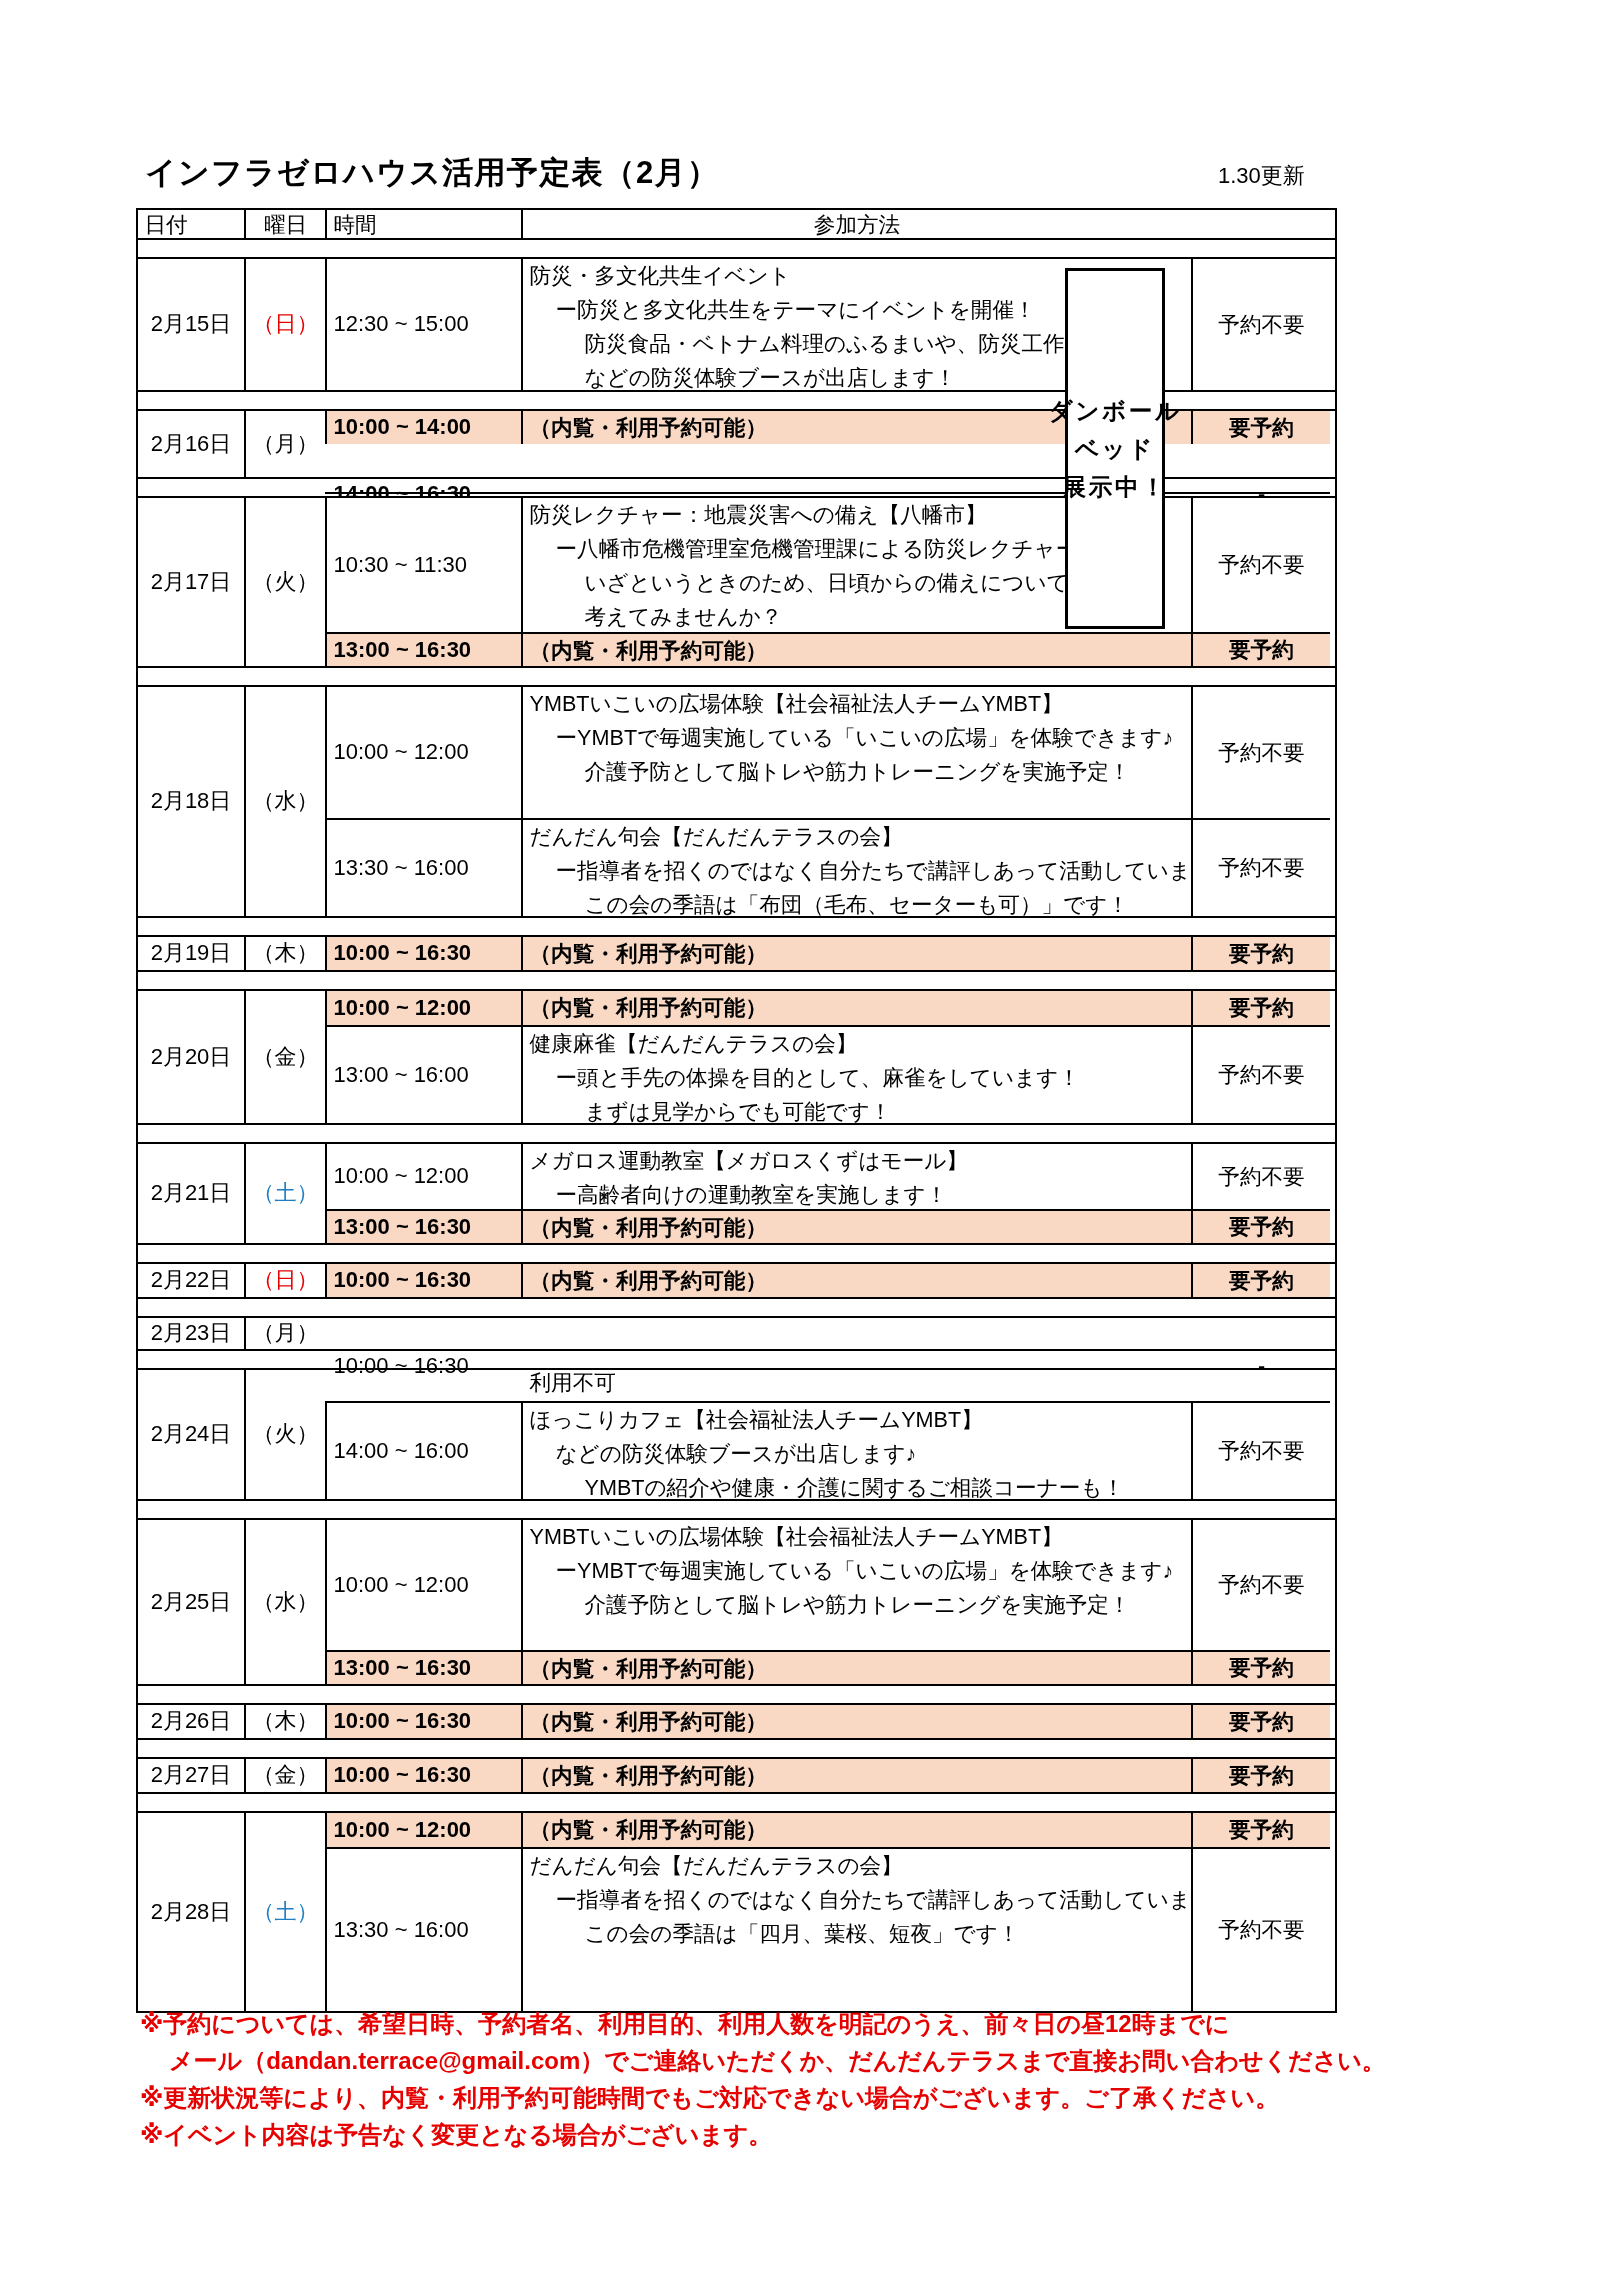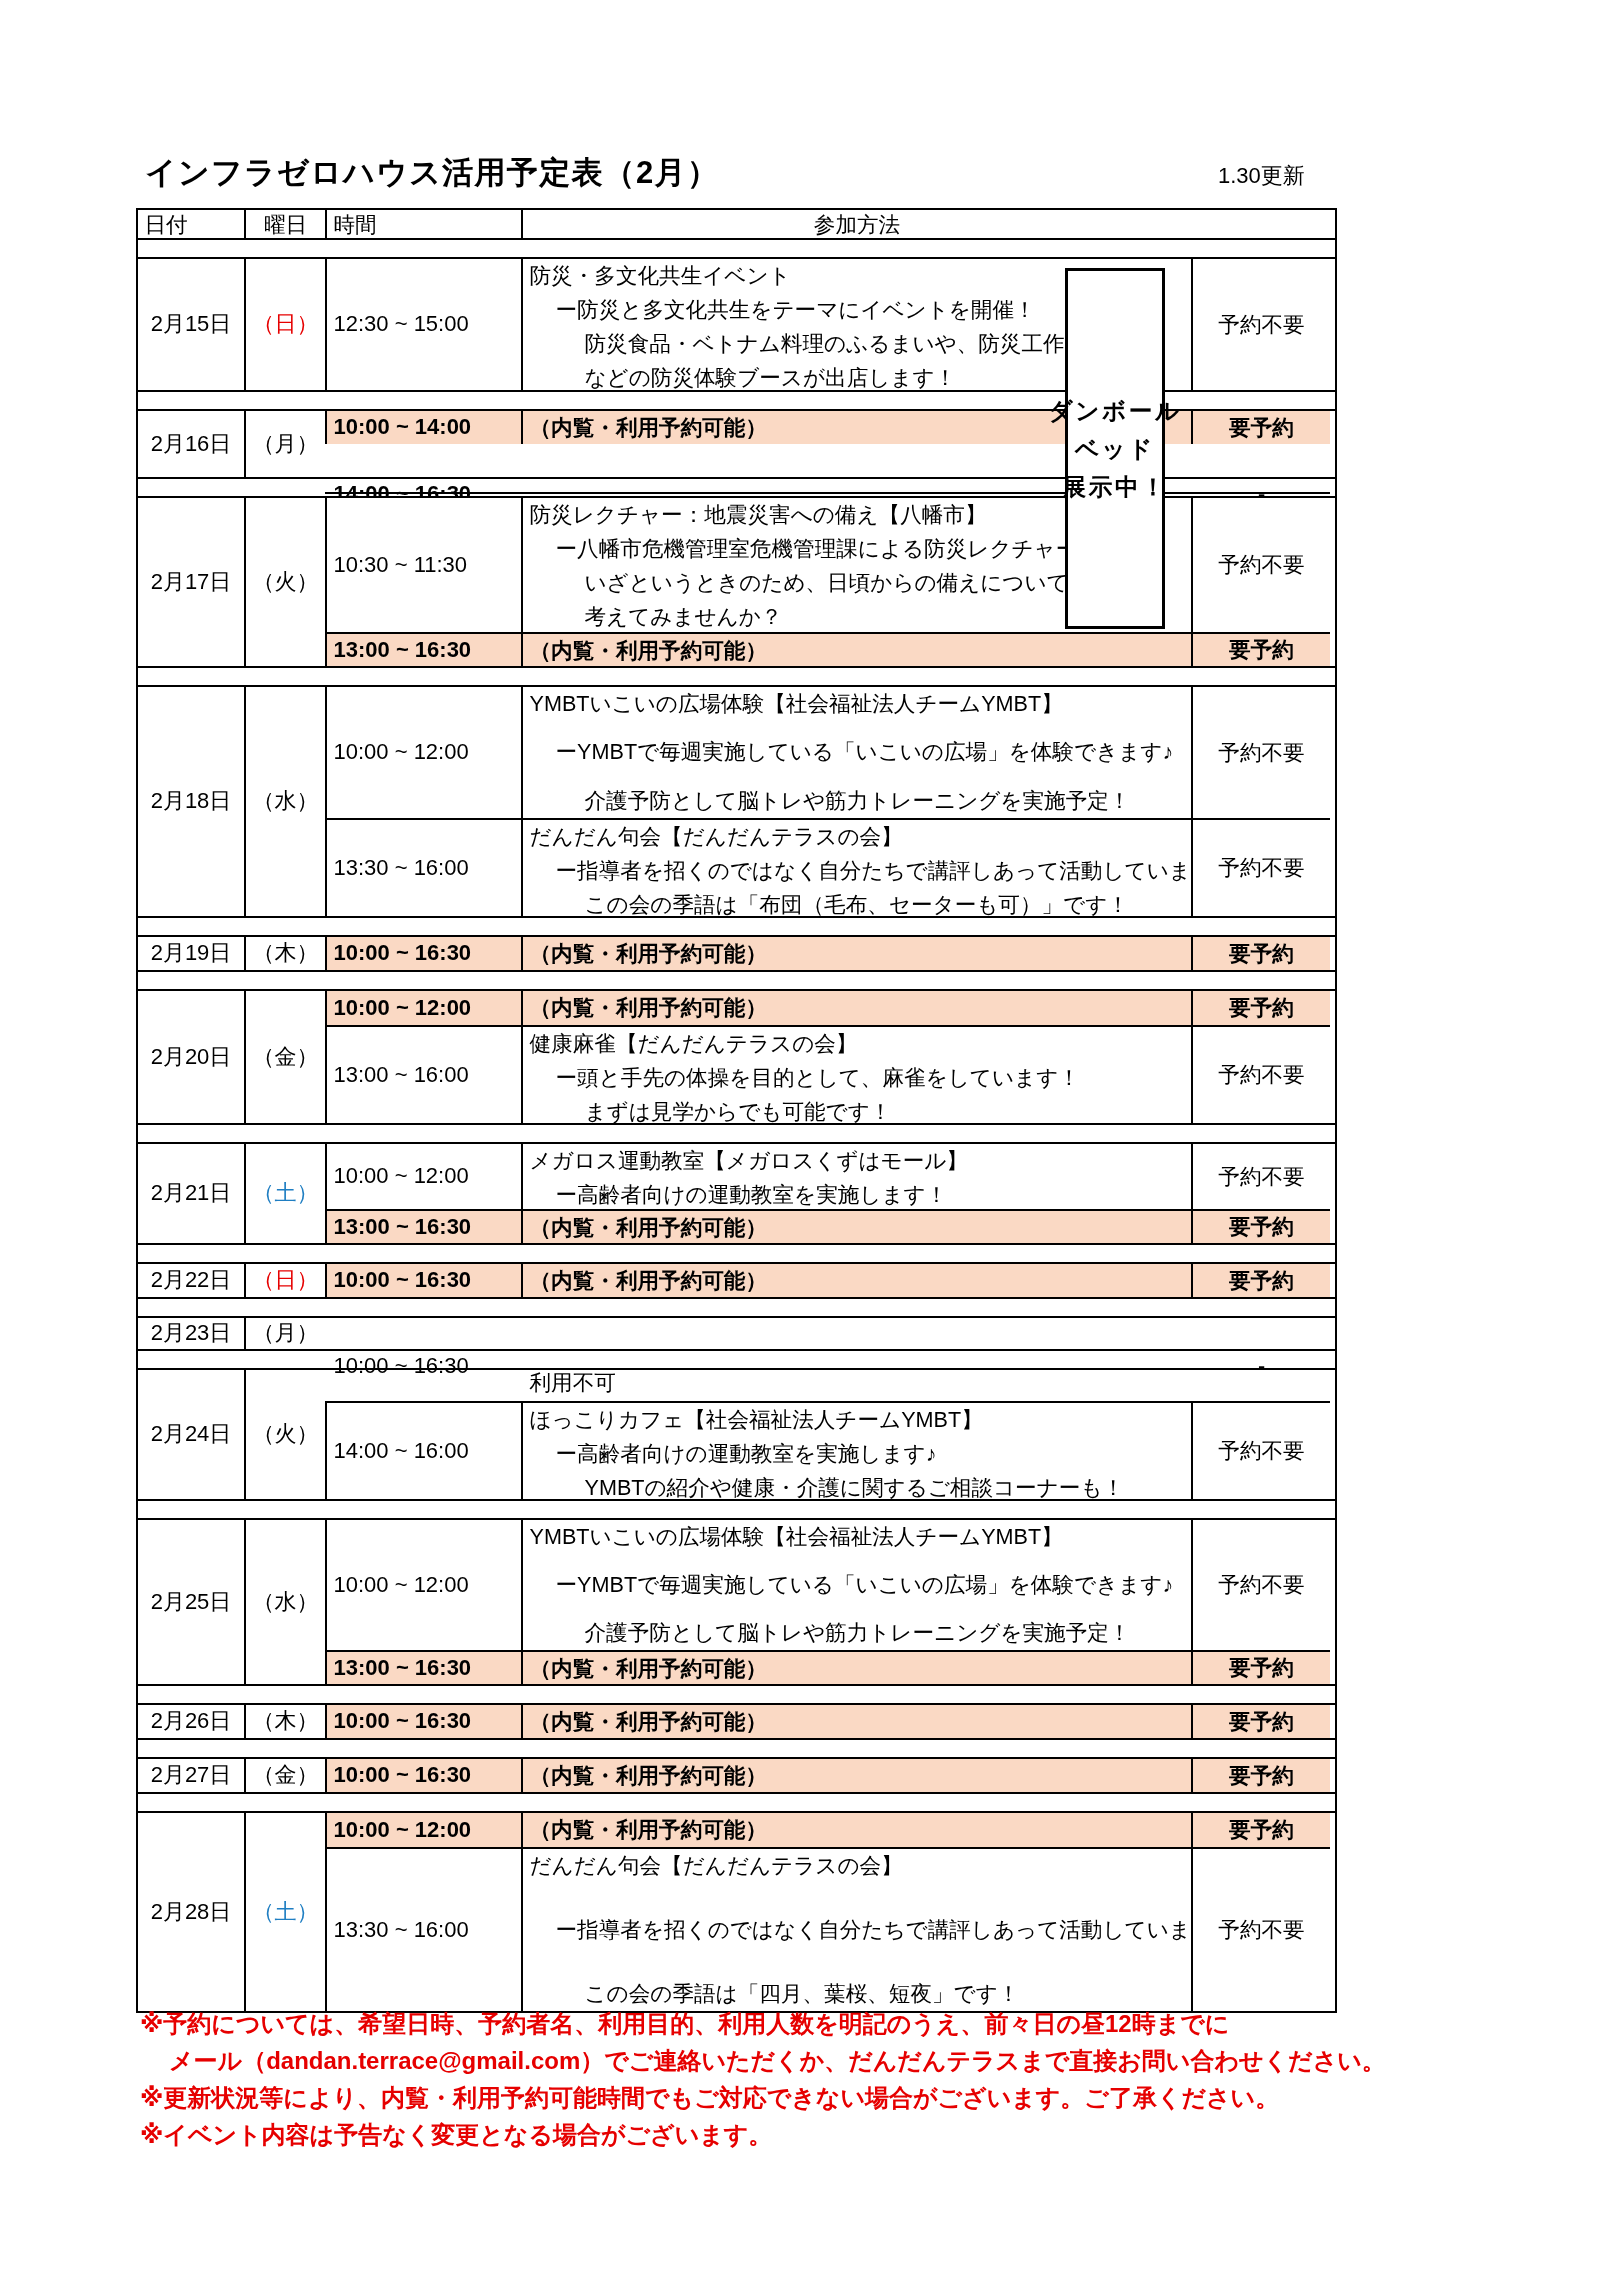--- a/index.html
+++ b/index.html
@@ -40,21 +40,21 @@
   .spacer{height:17px;border-top:2.6px solid #000;border-bottom:2.6px solid #000;background:#fff;}
   .datecell,.wdcell{
     display:flex;align-items:center;justify-content:center;
     font-size:22px;background:#fff;
   }
   .timecell{
     display:flex;align-items:center;
     padding-left:6.5px;font-size:22px;
   }
   .contentcell{
-    display:flex;flex-direction:column;justify-content:space-between;
+    display:flex;flex-direction:column;justify-content:flex-start;
     padding-left:6.5px;font-size:21.6px;
   }
   .contentcell .ln{line-height:34px;white-space:nowrap;}
   .ind1{padding-left:26px;}
   .ind2{padding-left:55px;}
   .partcell{
     display:flex;align-items:center;justify-content:center;
     font-size:21.6px;
   }
   .bold{font-weight:bold;}
@@ -230,21 +230,21 @@
           <div class="cell datecell" style="grid-area: 1 / 1 / span 2;">2月24日</div>
           <div class="cell wdcell bl" style="grid-area: 1 / 2 / span 2;">（火）</div>
           <div class="cell timecell bl bg-gray" style="grid-area: 1 / 3;">10:00 ~ 12:00</div>
           <div class="cell contentcell bl bg-gray" style="grid-area: 1 / 4;">
             <div class="ln">利用不可</div>
           </div>
           <div class="cell partcell bl bg-gray" style="grid-area: 1 / 5;">-</div>
           <div class="cell timecell bl bg-white bt" style="grid-area: 2 / 3;">14:00 ~ 16:00</div>
           <div class="cell contentcell bl bg-white bt" style="grid-area: 2 / 4;">
             <div class="ln">ほっこりカフェ【社会福祉法人チームYMBT】</div>
-            <div class="ln ind1">ー高齢者向けの運動教室を実施します♪</div>
+            <div class="ln ind1">などの防災体験ブースが出店します♪</div>
             <div class="ln ind2">YMBTの紹介や健康・介護に関するご相談コーナーも！</div>
           </div>
           <div class="cell partcell bl bg-white bt" style="grid-area: 2 / 5;">予約不要</div>
         </div>
         <div class="spacer"></div>
         <div class="block" style="grid-template-rows: 130px 34px;">
           <div class="cell datecell" style="grid-area: 1 / 1 / span 2;">2月25日</div>
           <div class="cell wdcell bl" style="grid-area: 1 / 2 / span 2;">（水）</div>
           <div class="cell timecell bl bg-white" style="grid-area: 1 / 3;">10:00 ~ 12:00</div>
           <div class="cell contentcell bl bg-white" style="grid-area: 1 / 4;">

